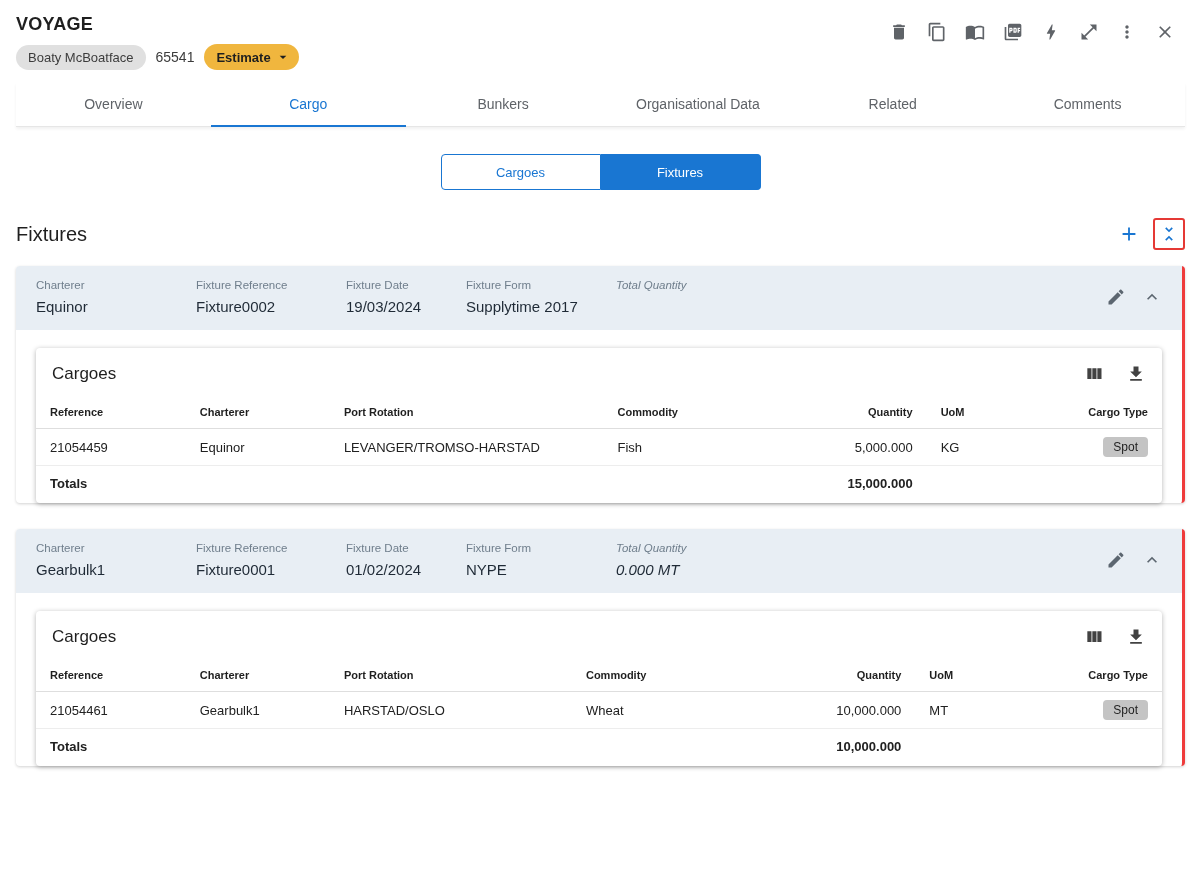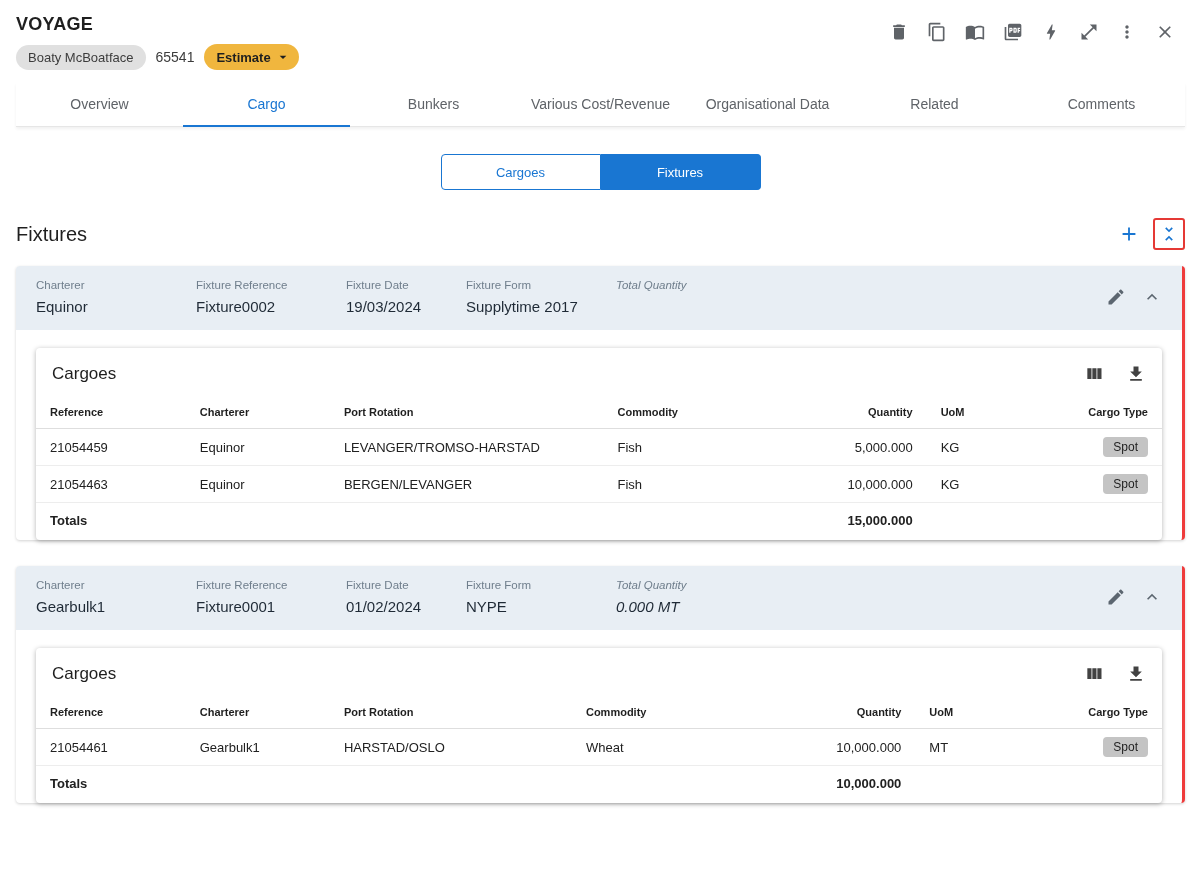--- a/index.html
+++ b/index.html
@@ -137,21 +137,20 @@
         <svg viewBox="0 0 24 24">
           <path d="M19 6.41 17.59 5 12 10.59 6.41 5 5 6.41 10.59 12 5 17.59 6.41 19 12 13.41 17.59 19 19 17.59 13.41 12z"></path>
         </svg>
       </span>
   </div>
 
   <div class="tab-bar">
     <div class="tab">Overview</div>
     <div class="tab active">Cargo</div>
     <div class="tab">Bunkers</div>
-    <div class="tab">Various Cost/Revenue</div>
     <div class="tab">Organisational Data</div>
     <div class="tab">Related</div>
     <div class="tab">Comments</div>
   </div>
 </div>
 
 <div class="toggle-wrap">
   <div class="toggle-btn left">Cargoes</div>
   <div class="toggle-btn right">Fixtures</div>
 </div>
@@ -247,29 +246,20 @@
       <tbody>
         <tr>
           <td>21054459</td>
           <td>Equinor</td>
           <td>LEVANGER/TROMSO-HARSTAD</td>
           <td>Fish</td>
           <td class="num">5,000.000</td>
           <td>KG</td>
           <td class="type"><span class="chip-spot">Spot</span></td>
         </tr>
-        <tr>
-          <td>21054463</td>
-          <td>Equinor</td>
-          <td>BERGEN/LEVANGER</td>
-          <td>Fish</td>
-          <td class="num">10,000.000</td>
-          <td>KG</td>
-          <td class="type"><span class="chip-spot">Spot</span></td>
-        </tr>
         <tr class="totals">
           <td>Totals</td>
           <td></td>
             <td></td>
             <td></td>
           <td class="num">15,000.000</td>
           <td></td>
             <td></td>
         </tr>
       </tbody>

